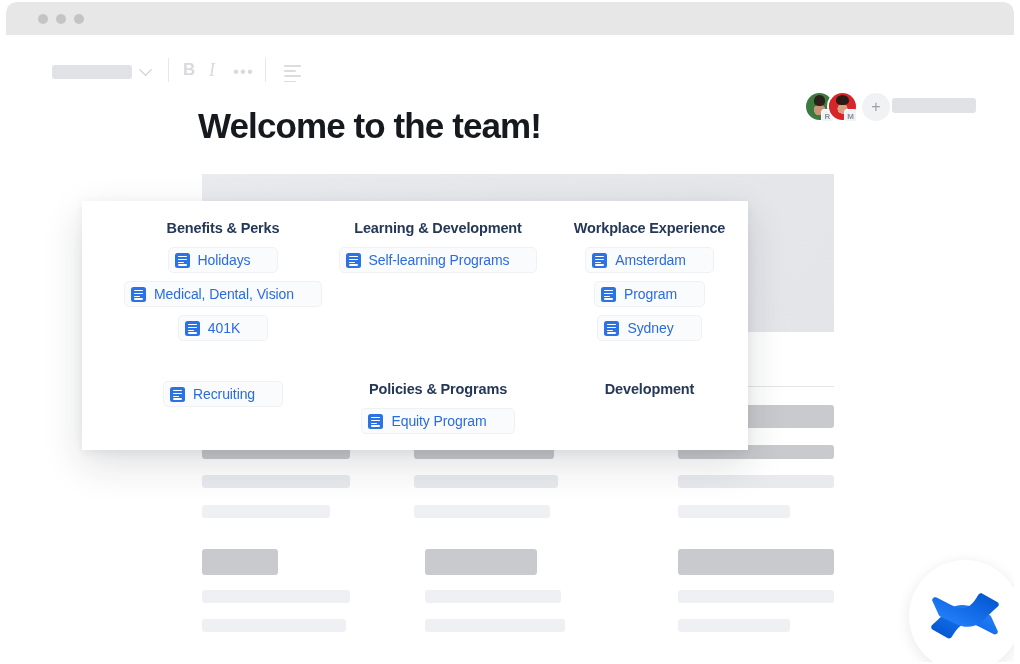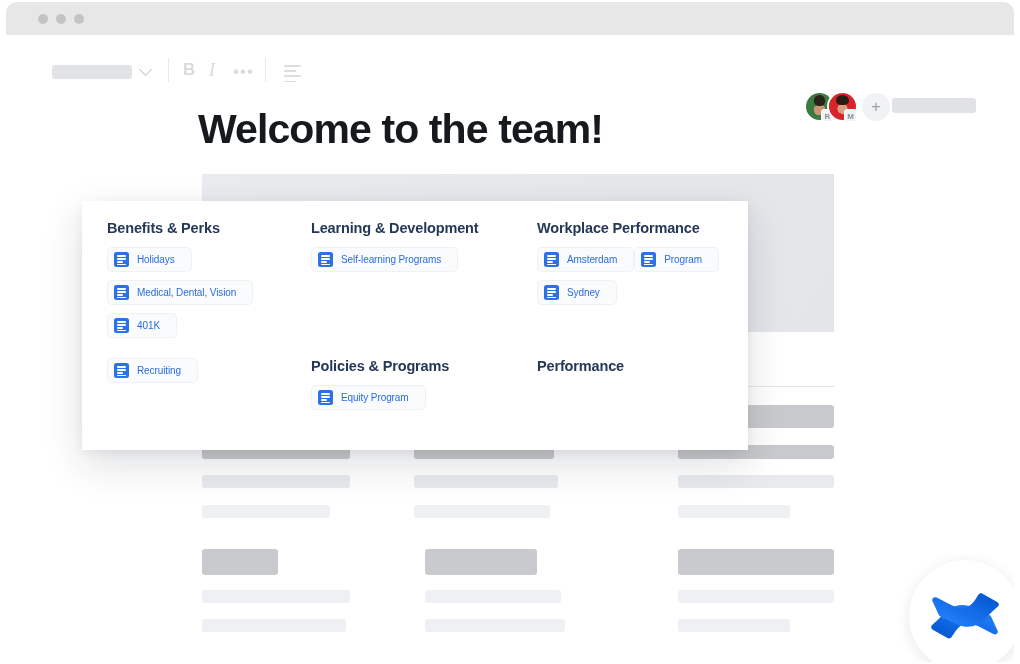--- a/index.html
+++ b/index.html
@@ -118,21 +118,21 @@
     color:#9aa0ab; font-size:16px; line-height:27px; text-align:center;
   }
   #share-pill {
     position:absolute; left:886px; top:63px;
     width:84px; height:15px; border-radius:3px; background:#e1e2e6;
   }
 
   
   #page-title {
     position: absolute; left: 192px; top: 104px;
-    font-size: 41px; font-weight: 800; letter-spacing: -0.9px;
+    font-size: 35px; font-weight: 800; letter-spacing: -0.9px;
     color: #16191d;
   }
 
   #hero-banner {
     position: absolute; left: 196px; top: 172px;
     width: 632px; height: 158px;
     background: linear-gradient(125deg, #eaebee 0%, #e7e8ec 45%, #e3e5e9 100%);
   }
 
   #divider { position:absolute; left:196px; top:384px; width:632px; height:1px; background:#e4e5e8; }
@@ -143,36 +143,37 @@
   .sk-line-lite { background: #eef0f3; }
 
   
   #nav-card {
     position: absolute; left: 76px; top: 199px;
     width: 666px; height: 249px;
     background: #ffffff;
     box-shadow: 0 14px 38px rgba(23,30,45,.14), 0 3px 10px rgba(23,30,45,.06);
   }
   #nav-grid {
-    position:absolute; left:25px; top:19px;
+    position:absolute; left:39px; top:19px;
     display: grid;
     grid-template-columns: 204px 226px auto;
     grid-template-rows: auto auto;
-    row-gap: 20px;
+    row-gap: 40px;
+    text-align: center;
   }
   .nav-col-title {
     font-size: 14.5px; font-weight: 700; color: #253858;
     letter-spacing: -0.15px; margin-bottom: 11px;
   }
   .chip {
     display: inline-flex; align-items: center; gap: 8px;
     background: #fafbfc; border: 1px solid #f0f1f3;
-    border-radius: 5px; padding: 4px 16px 4px 6px;
+    border-radius: 5px; padding: 4px 27px 4px 6px;
     margin-bottom: 8px;
-    color: #2a6ce0; font-size: 10px; font-weight: 500;
+    color: #2a6ce0; font-size: 14px; font-weight: 500;
     letter-spacing: -0.1px;
     max-width: max-content;
   }
   .chip:last-child { margin-bottom: 0; }
   .doc-icon {
     position: relative;
     width: 15px; height: 15px; border-radius: 2.5px;
     background: #2a72e5; flex: 0 0 15px;
   }
   .doc-icon i {
@@ -301,21 +302,21 @@
           </div></div>
         <div class="nav-col"><div class="nav-col-title">Learning &amp; Development</div><div class="chip">
             <span class="doc-icon">
               <i></i>
               <i></i>
               <i></i>
               <i></i>
             </span>
             <span>Self-learning Programs</span>
           </div></div>
-        <div class="nav-col"><div class="nav-col-title">Workplace Performance</div><div class="chip">
+        <div class="nav-col"><div class="nav-col-title">Workplace Experience</div><div class="chip">
             <span class="doc-icon">
               <i></i>
               <i></i>
               <i></i>
               <i></i>
             </span>
             <span>Amsterdam</span>
           </div><div class="chip">
             <span class="doc-icon">
               <i></i>
@@ -344,21 +345,21 @@
           </div></div>
         <div class="nav-col"><div class="nav-col-title">Policies &amp; Programs</div><div class="chip">
             <span class="doc-icon">
               <i></i>
               <i></i>
               <i></i>
               <i></i>
             </span>
             <span>Equity Program</span>
           </div></div>
-        <div class="nav-col"><div class="nav-col-title">Performance</div></div>
+        <div class="nav-col"><div class="nav-col-title">Development</div></div>
       </div>
   </div>
 
   <div id="confluence-badge">
     <svg width="74" height="62" viewBox="0 0 74 62">
       <defs>
         <linearGradient id="cg1" x1="0" y1="1" x2="1" y2="0">
           <stop offset="0%" stop-color="#0052cc"></stop>
           <stop offset="92%" stop-color="#2684ff"></stop>
         </linearGradient>

